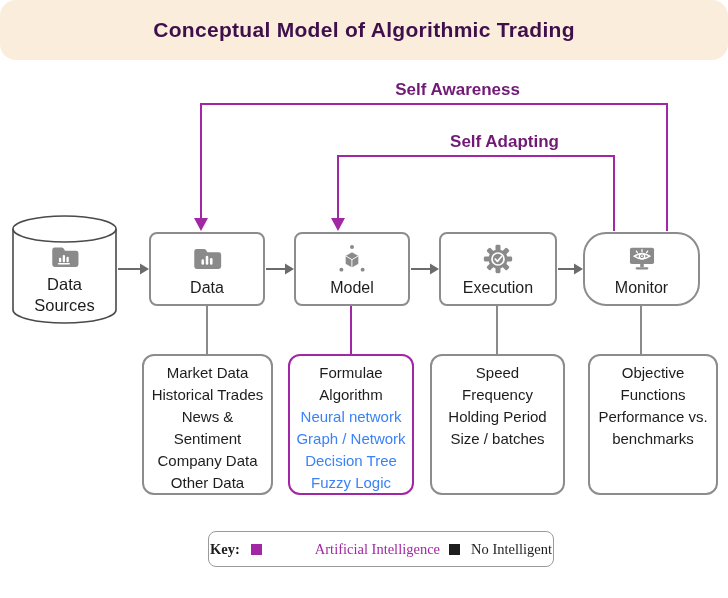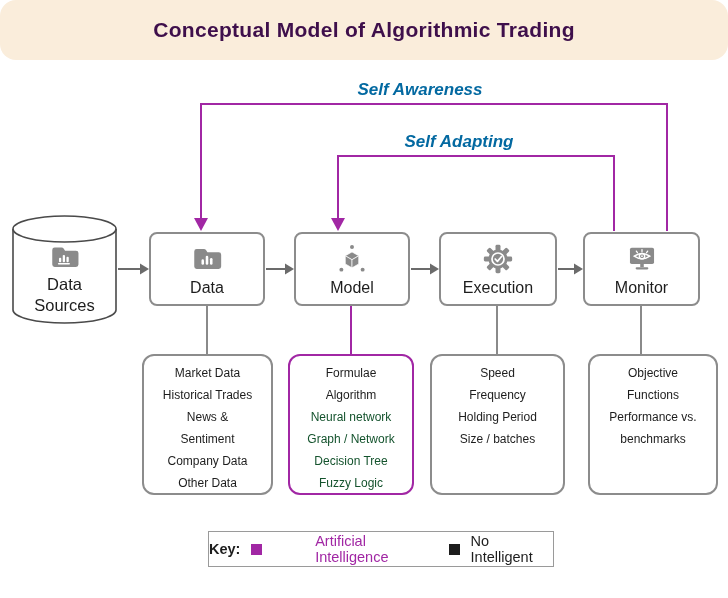--- a/index.html
+++ b/index.html
@@ -7,50 +7,50 @@
     position:relative;width:728px;height:598px;background:#ffffff;overflow:hidden;
     font-family:"Liberation Sans","DejaVu Sans",sans-serif;color:#1d1d1d;
   }
   .header{
     position:absolute;left:0;top:0;width:728px;height:60px;background:#FAEDDB;
     display:flex;align-items:center;justify-content:center;border-radius:16px;
   }
   .title{font-size:21px;font-weight:700;color:#3E0F4B;letter-spacing:.3px;}
   .overlay{position:absolute;left:0;top:0;width:728px;height:598px;}
   .fb-label{
-    position:absolute;width:200px;text-align:center;font-size:17px;font-weight:700;color:#0369a1;font-style:italic;
+    position:absolute;width:200px;text-align:right;font-size:17px;font-weight:700;color:#701a75;
   }
   .lbl-awareness{left:320px;top:80px;}
   .lbl-adapting{left:359px;top:132px;}
   .stage{
     position:absolute;top:232px;height:74px;background:#ffffff;border:2px solid #8c8c8c;border-radius:8px;
     box-sizing:border-box;display:flex;flex-direction:column;align-items:center;justify-content:center;gap:3px;
   }
   .stage .label{font-size:16px;color:#1d1d1d;}
   .stage-data{left:149px;width:116px;}
   .stage-model{left:294px;width:116px;}
   .stage-execution{left:439px;width:118px;}
-  .stage-monitor{left:583px;width:117px;}
+  .stage-monitor{left:583px;width:117px;border-radius:23px;}
   .cyl-content{
     position:absolute;left:13px;top:240px;width:103px;display:flex;flex-direction:column;align-items:center;
   }
   .cyl-content .line{font-size:16.5px;line-height:21px;color:#1d1d1d;}
   .details{
     position:absolute;top:354px;height:141px;background:#ffffff;border:2px solid #8c8c8c;border-radius:12px;
-    box-sizing:border-box;text-align:center;padding-top:6px;font-size:12px;line-height:22px;color:#1d1d1d;
+    box-sizing:border-box;text-align:center;padding-top:6px;font-size:15px;line-height:22px;color:#1d1d1d;
   }
   .details .dline{white-space:nowrap;}
-  .details .ai{color:#14532d;}
+  .details .ai{color:#3b82f6;}
   .det-data{left:142px;width:131px;}
   .det-model{left:288px;width:126px;border-color:#A127A4;}
   .det-execution{left:430px;width:135px;}
   .det-monitor{left:575px;width:130px;margin-left:13px;}
   .keybox{
-    position:absolute;left:208px;top:531px;width:346px;height:36px;border:1.5px solid #9a9a9a;border-radius:0;
-    box-sizing:border-box;display:flex;align-items:center;justify-content:center;gap:9px;font-size:14.5px;
+    position:absolute;left:208px;top:531px;width:346px;height:36px;border:1.5px solid #9a9a9a;border-radius:8px;
+    box-sizing:border-box;display:flex;align-items:center;justify-content:center;gap:9px;font-size:14.5px;font-family:Liberation Serif, serif;
   }
   .keybox .key-label{font-weight:700;margin-right:2px;}
   .swatch{width:11px;height:11px;display:inline-block;}
   .swatch-ai{background:#A127A4;}
   .swatch-no{background:#1d1d1d;}
   .key-ai-text{color:#A127A4;margin-left:44px;}
   .key-no-text{color:#1d1d1d;margin-left:2px;}
   .icon{flex:0 0 auto;}
 </style>
 </head>

